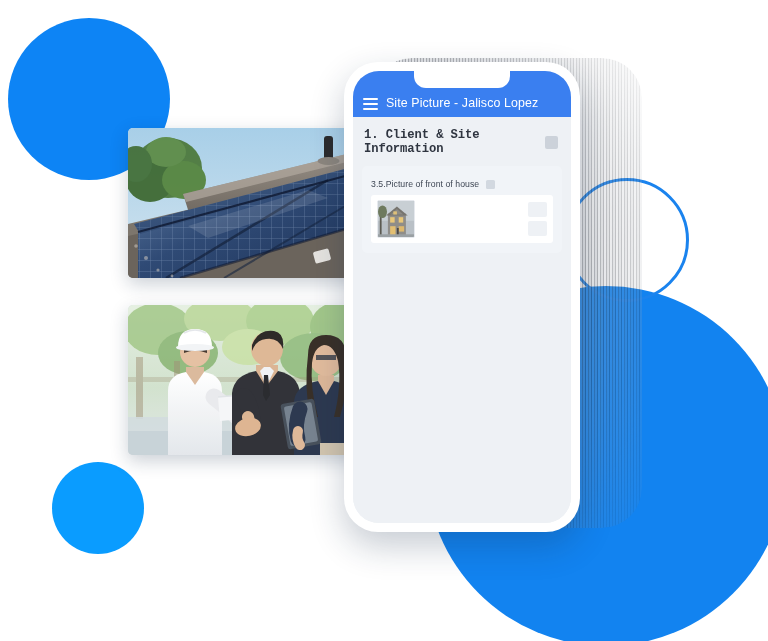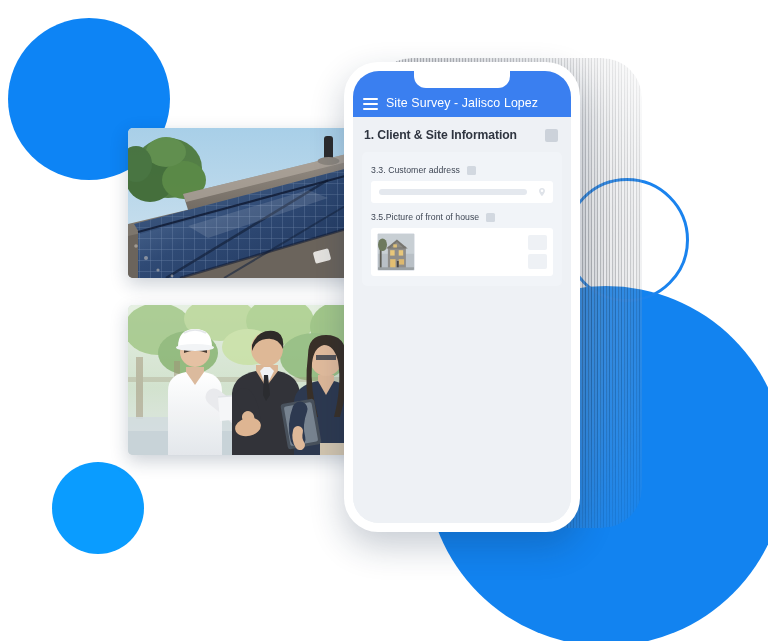--- a/index.html
+++ b/index.html
@@ -168,20 +168,21 @@
     display: flex;
     align-items: center;
     justify-content: space-between;
     padding: 11px 4px 10px 2px;
   }
   #section-title {
     font-size: 12.2px;
     font-weight: 700;
     color: #2f3540;
     letter-spacing: -0.1px;
+    font-family: Liberation Mono, monospace;
   }
   .chip {
     width: 13px;
     height: 13px;
     border-radius: 2px;
     background: #ccd2da;
     flex: 0 0 auto;
   }
   #fields-card {
     background: #f1f4f8;
@@ -453,48 +454,34 @@
       <div id="phone-screen">
 
         <div id="phone-notch"></div>
 
         <div id="app-bar">
           <div id="hamburger-icon">
             <i></i>
               <i></i>
               <i></i>
           </div>
-          <div id="app-title">Site Survey - Jalisco Lopez</div>
+          <div id="app-title">Site Picture - Jalisco Lopez</div>
         </div>
 
         <div id="form-scroll">
 
           <div id="section-header">
             <div id="section-title">1. Client &amp; Site Information</div>
             <div class="chip"></div>
           </div>
 
           <div id="fields-card">
 
 
 
-            <div class="field">
-              <div class="field-label-row">
-                <span class="field-label">3.3. Customer address</span>
-                <span class="chip-sm"></span>
-              </div>
-              <div class="input-box">
-                <div class="skeleton sk-w3"></div>
-                <span id="pin-icon">
-                  <svg viewBox="0 0 12 14">
-                    <path d="M6 0.6C3.4 0.6 1.4 2.6 1.4 5.1c0 3.3 4.1 8 4.3 8.2a0.4 0.4 0 0 0 0.6 0c0.2-0.2 4.3-4.9 4.3-8.2C10.6 2.6 8.6 0.6 6 0.6z M6 7a2 2 0 1 1 0-4 2 2 0 0 1 0 4z" fill="currentColor"></path>
-                  </svg>
-                </span>
-              </div>
-            </div>
 
             <div class="field">
               <div class="field-label-row">
                 <span class="field-label">3.5.Picture of front of house</span>
                 <span class="chip-sm"></span>
               </div>
               <div class="upload-box">
                 <div class="thumb">
                   <svg viewBox="0 0 40 40" preserveAspectRatio="xMidYMid slice">
                     <rect width="40" height="40" fill="#b9c0c6"></rect>

